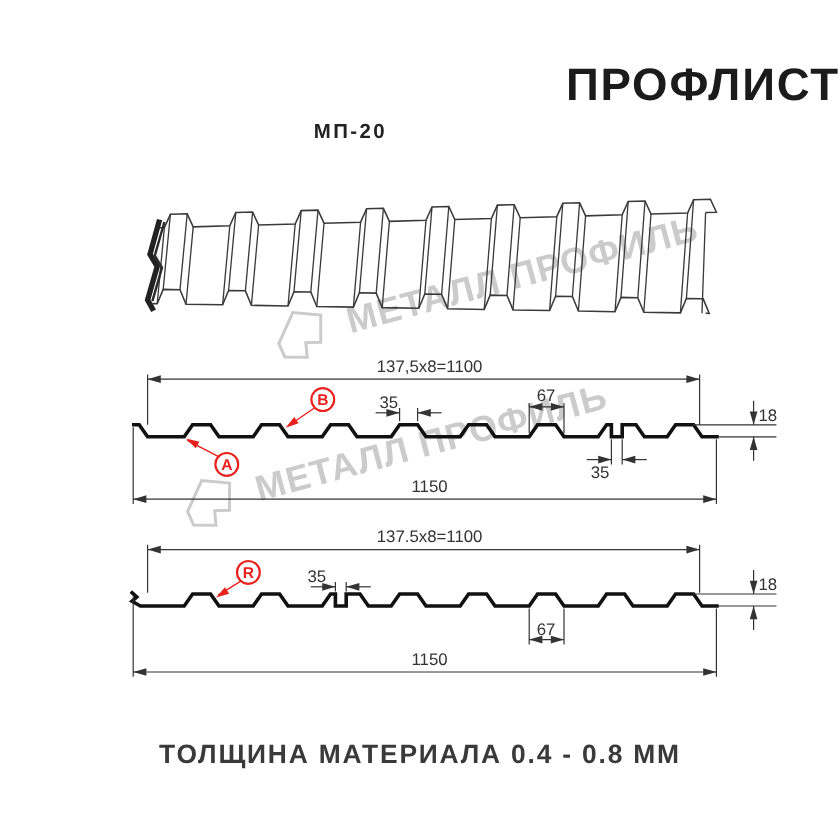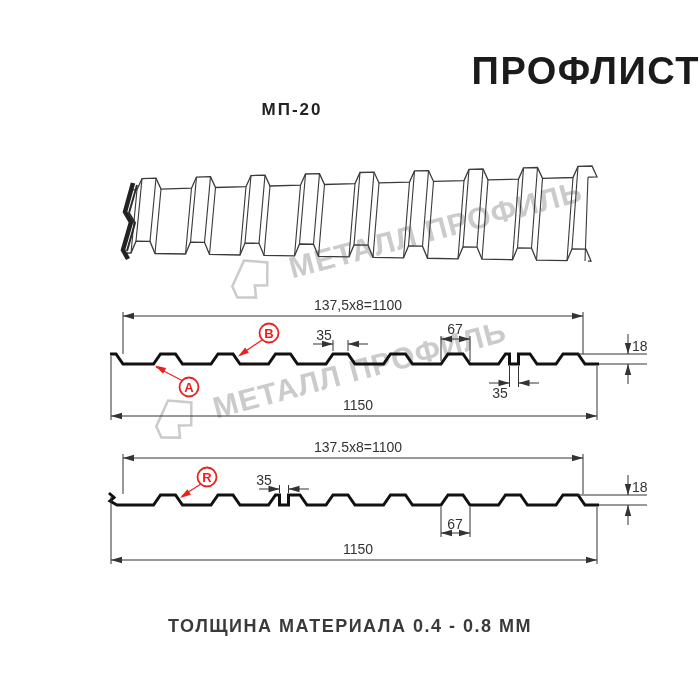--- a/index.html
+++ b/index.html
@@ -3,21 +3,21 @@
 <meta charset="utf-8">
 <style>
   html,body{margin:0;padding:0;background:#fff;}
   .page{position:relative;width:700px;height:700px;background:#ffffff;overflow:hidden;
         font-family:"Liberation Sans",sans-serif;}
   .title{position:absolute;top:50px;left:0;width:700px;text-align:right;
          font-size:38px;font-weight:700;letter-spacing:1.5px;color:#1b1b1b;}
   .subtitle{position:absolute;top:100px;left:0;width:584px;text-align:center;
          font-size:17px;font-weight:700;letter-spacing:2px;color:#222;}
   .footer{position:absolute;top:616px;left:0;width:700px;text-align:center;
-         font-size:18px;font-weight:700;letter-spacing:1.5px;color:#3a3a3a;}
+         font-size:22px;font-weight:700;letter-spacing:1.5px;color:#3a3a3a;}
   .wm{position:absolute;display:flex;align-items:center;gap:10px;white-space:nowrap;
       transform:rotate(-15deg);transform-origin:left center;}
   .wm-text{font-size:30px;font-weight:700;letter-spacing:1px;color:#cbcbcb;}
   .wm1{left:226px;top:262px;}
   .wm2{left:150px;top:402px;}
   svg#drawing{position:absolute;left:0;top:0;}
   .dt{font-family:"Liberation Sans",sans-serif;font-size:14px;fill:#333;}
   .rl{font-family:"Liberation Sans",sans-serif;font-size:13px;font-weight:700;}
 </style>
 </head>

